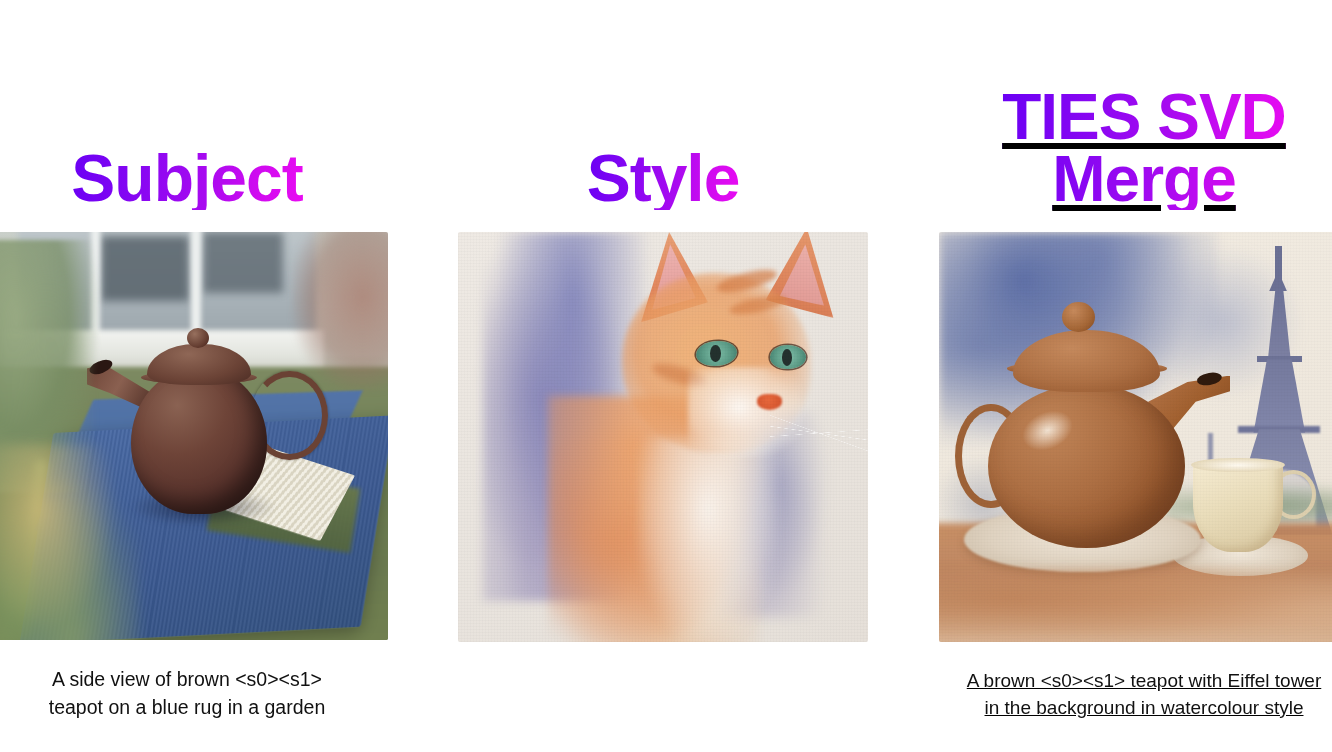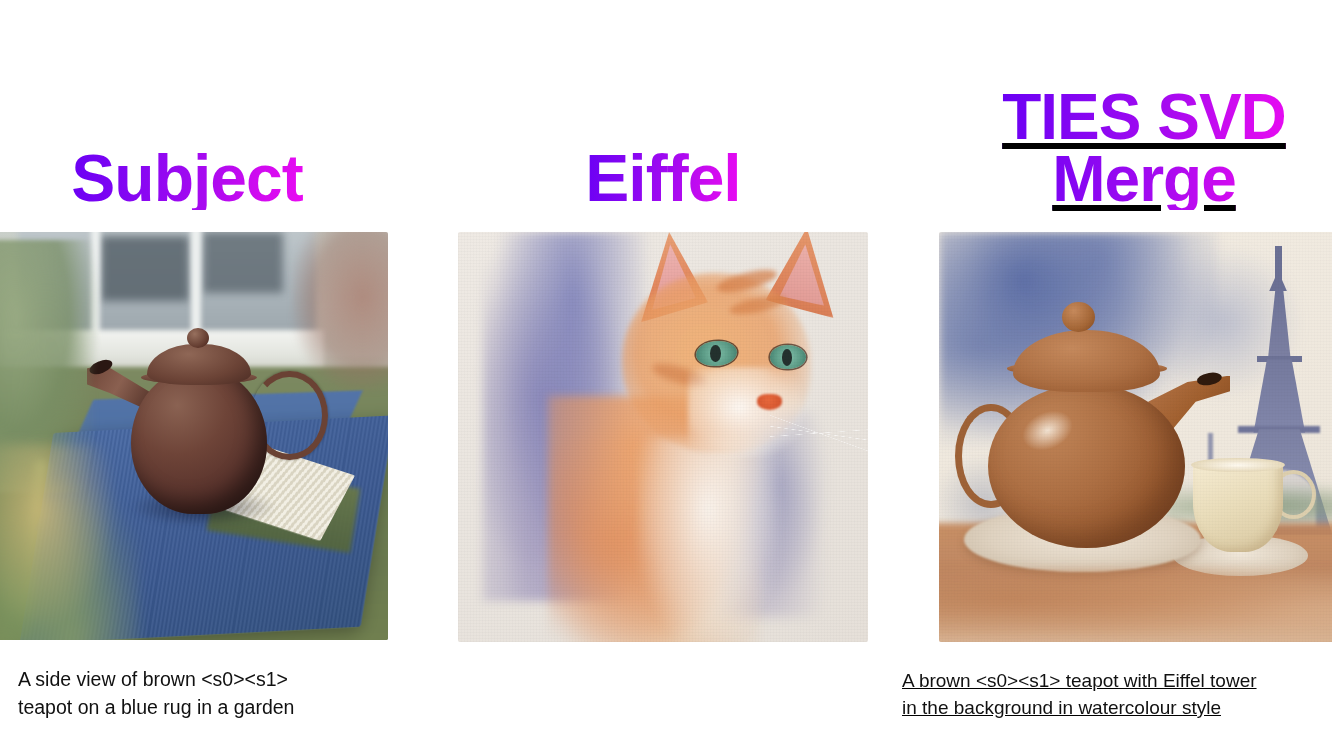--- a/index.html
+++ b/index.html
@@ -444,21 +444,21 @@
     inset: 0;
     background:
       repeating-linear-gradient(0deg, rgba(0,0,0,.016) 0 1px, rgba(255,255,255,0) 1px 3px),
       repeating-linear-gradient(90deg, rgba(0,0,0,.013) 0 1px, rgba(255,255,255,0) 1px 3px);
   }
 
   
   .caption {
     margin-top: 26px;
     width: 100%;
-    text-align: left;
+    text-align: center;
     font-size: 19.5px;
     line-height: 1.42;
     color: #111111;
     white-space: pre-line;
     font-family: "Liberation Sans", sans-serif;
   }
   .col-3 .caption { font-size: 19px; }
 </style>
 </head>
 <body>
@@ -500,21 +500,21 @@
       </div>
     </div>
 
     <div class="caption">A side view of brown &lt;s0&gt;&lt;s1&gt;
 teapot on a blue rug in a garden</div>
   </div>
 
   <div class="col col-2">
 
     <div class="head-zone">
-      <div class="gtitle">Eiffel</div>
+      <div class="gtitle">Style</div>
     </div>
 
     <div class="imgframe">
       <div class="scene">
         <div class="lay wc-paper"></div>
         <div class="lay wc-blue"></div>
         <div class="lay wc-blue2"></div>
         <div class="lay wc-body"></div>
         <div class="lay wc-chest"></div>
         <div class="lay wc-ear-l"></div>

